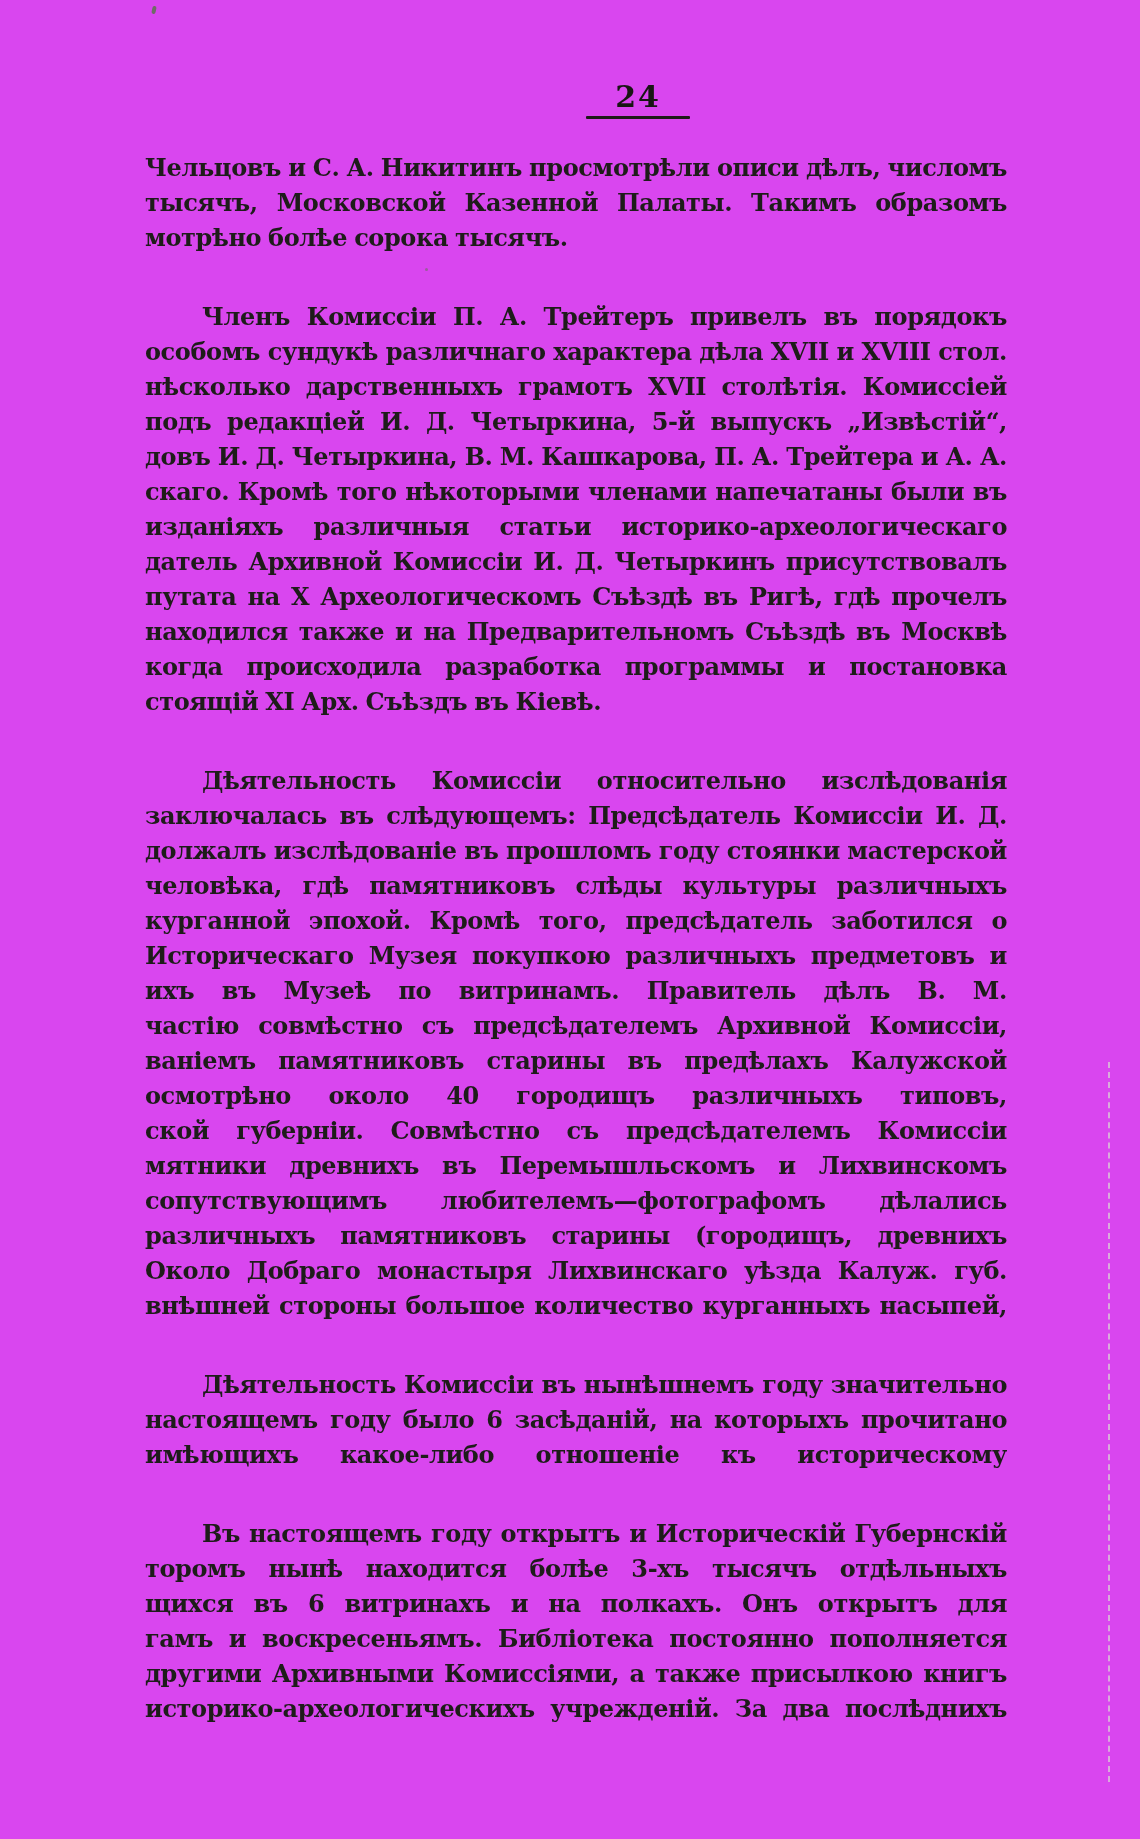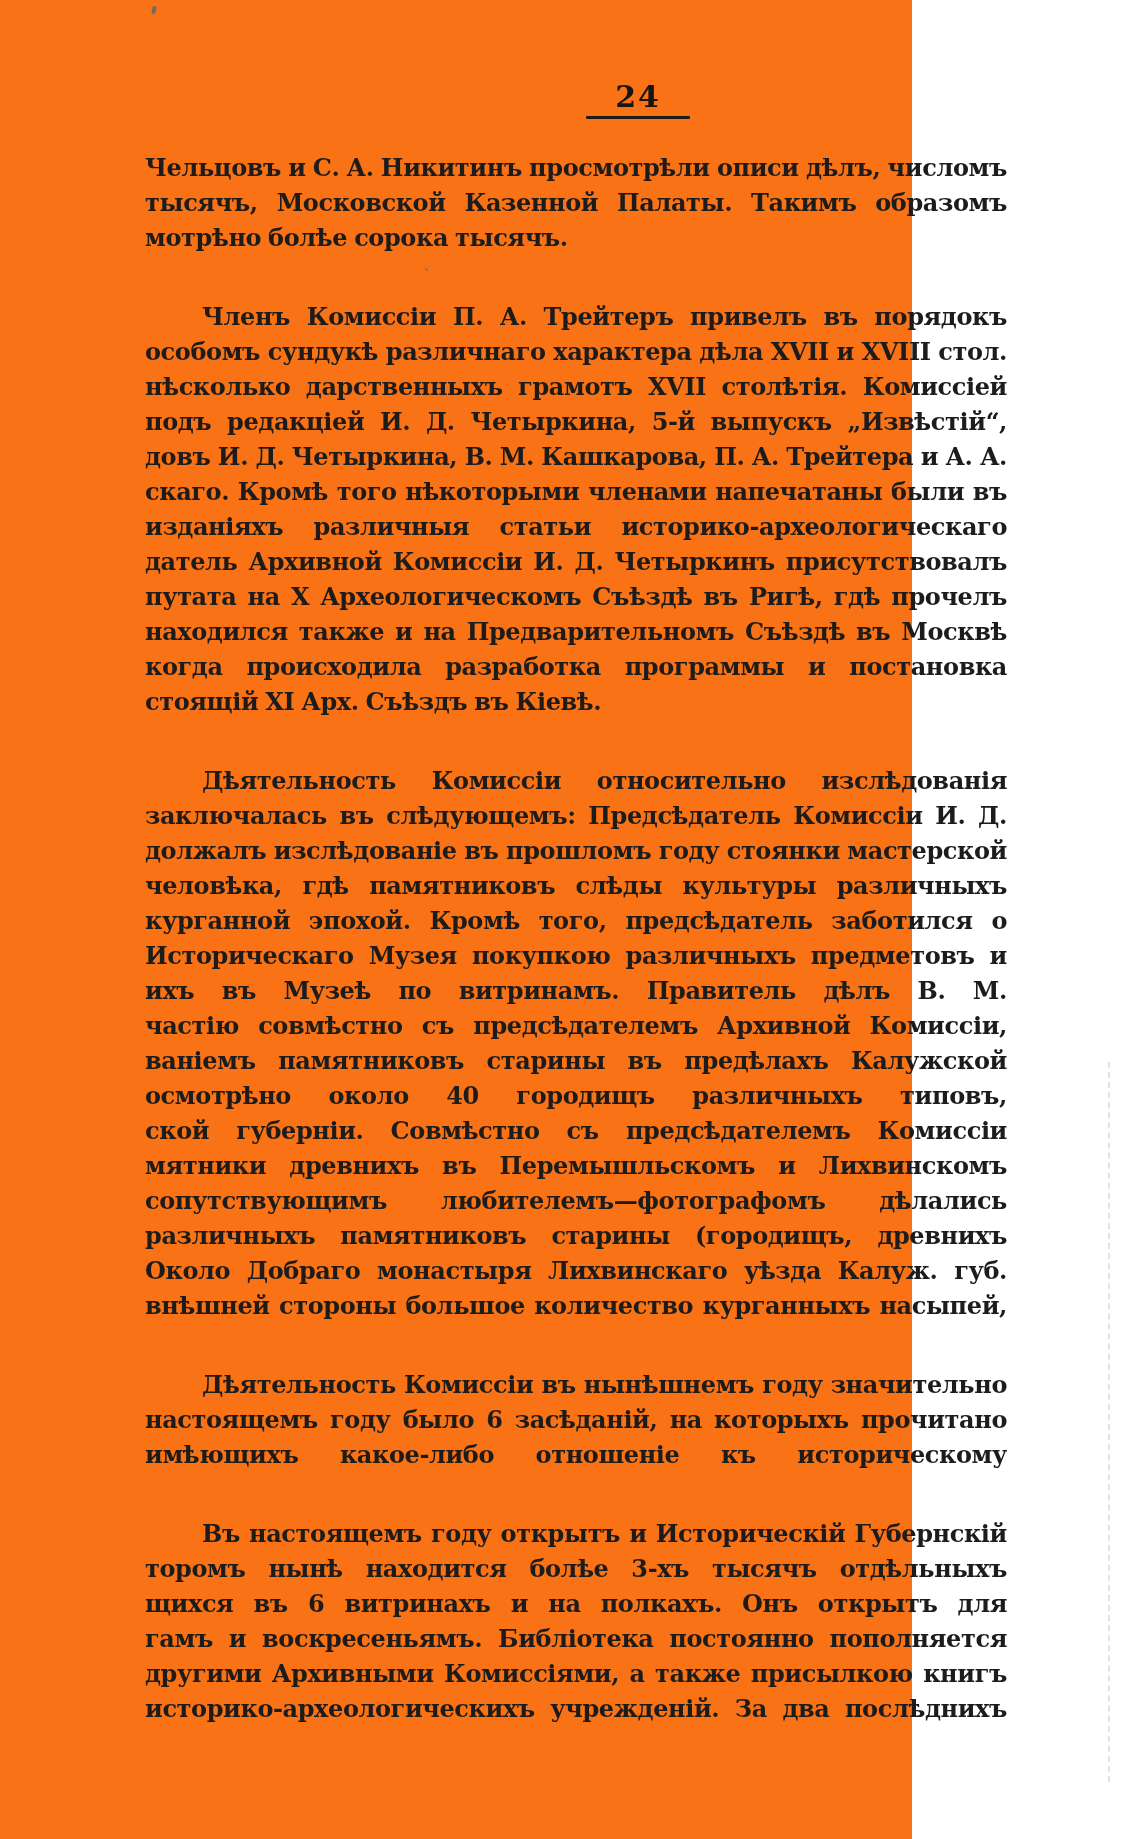--- a/index.html
+++ b/index.html
@@ -4,22 +4,22 @@
 <style>
   html,body{margin:0;padding:0;}
   body{
     width:1140px;height:1839px;
     background:#ffffff;
     font-family:"DejaVu Serif","Liberation Serif",serif;
     overflow:hidden;
   }
   .page{
     position:relative;
-    width:912px;height:1839px;
-    background:#f97316;
+    width:1140px;height:1839px;
+    background:#d946ef;
     color:#1e1c1a;
   }
   
   .folio{
     position:absolute;
     left:586px;top:82px;width:104px;
     text-align:center;
   }
   .page-number{
     font-size:30px;

